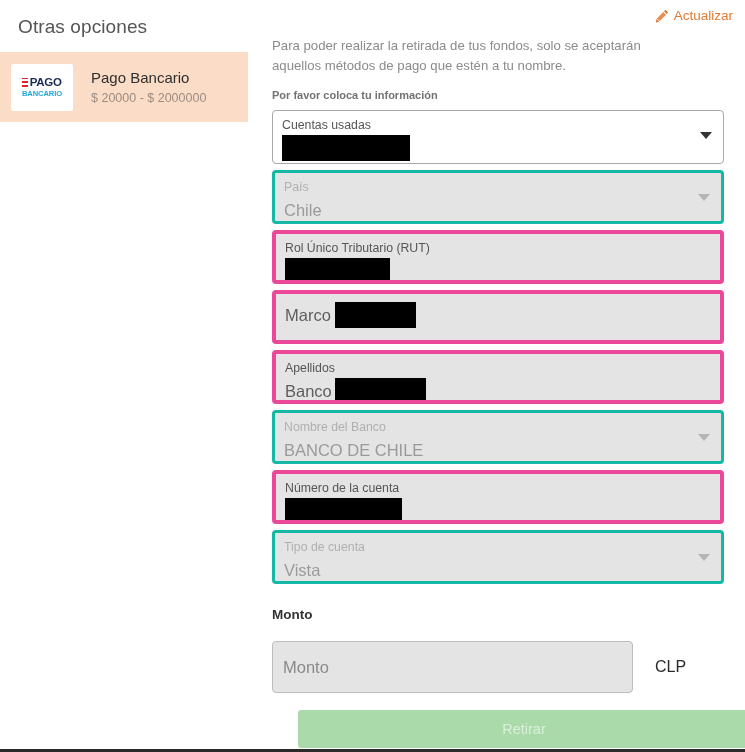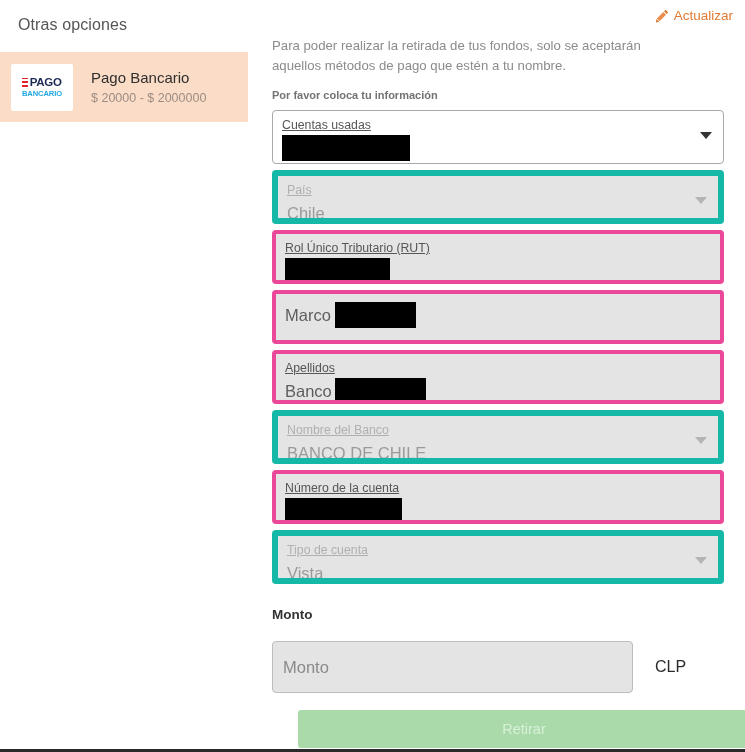--- a/index.html
+++ b/index.html
@@ -19,21 +19,21 @@
   
   #left-col {
     position: absolute;
     left: 0; top: 0;
     width: 249px; height: 752px;
     background: #ffffff;
   }
   #other-options-heading {
     position: absolute;
     left: 18px; top: 16px;
-    font-size: 16px;
+    font-size: 19px;
     color: #555555;
     letter-spacing: 0.1px;
     white-space: nowrap;
   }
   #method-card {
     position: absolute;
     left: 0; top: 52px;
     width: 248px; height: 70px;
     background: #fbdcc6;
     display: flex;
@@ -154,28 +154,27 @@
   .field.active {
     background: #ffffff;
     border: 1px solid #a9a9a9;
   }
   .field.filled {
     background: #e4e4e4;
     border: 4px solid #ec4899;
   }
   .field.disabled {
     background: #e4e4e4;
-    border: 6px solid #14b8a6;
+    border: 3px solid #14b8a6;
   }
   .field-label {
     font-size: 12.3px;
     line-height: 16px;
     color: #565656;
     white-space: nowrap;
-    text-decoration: underline;
   }
   .field.disabled .field-label { color: #b0b0b0; }
   .field-value-row {
     display: flex;
     align-items: center;
     height: 28px;
     margin-top: 1px;
   }
   .field-value {
     font-size: 16.5px;

